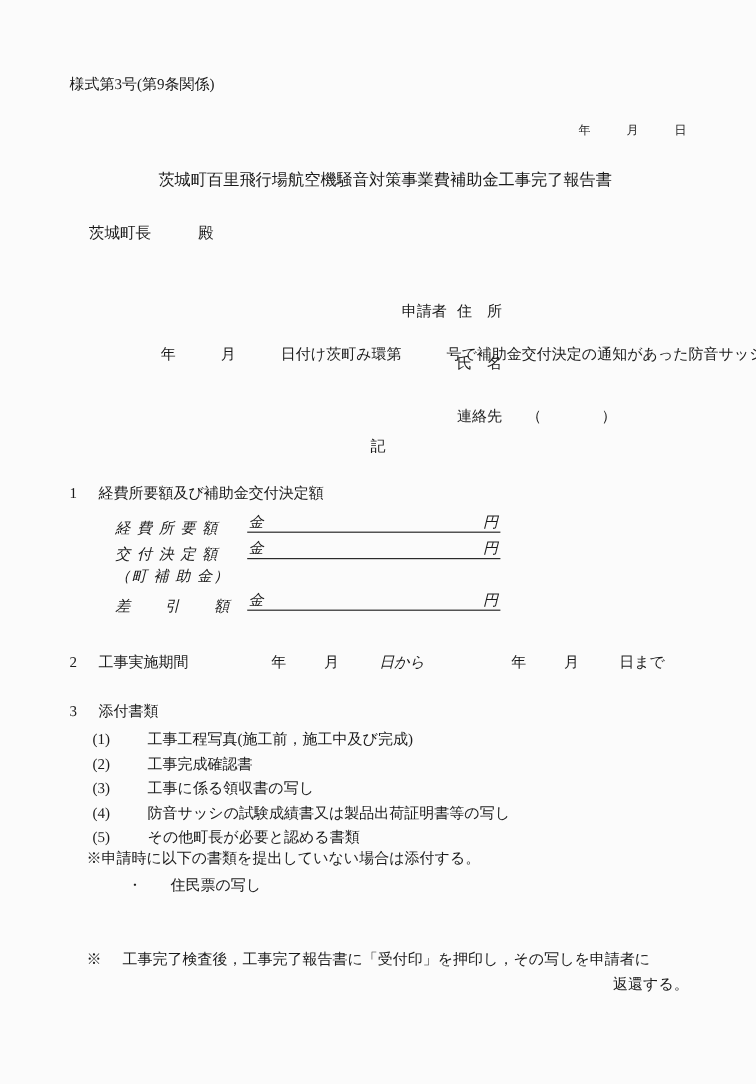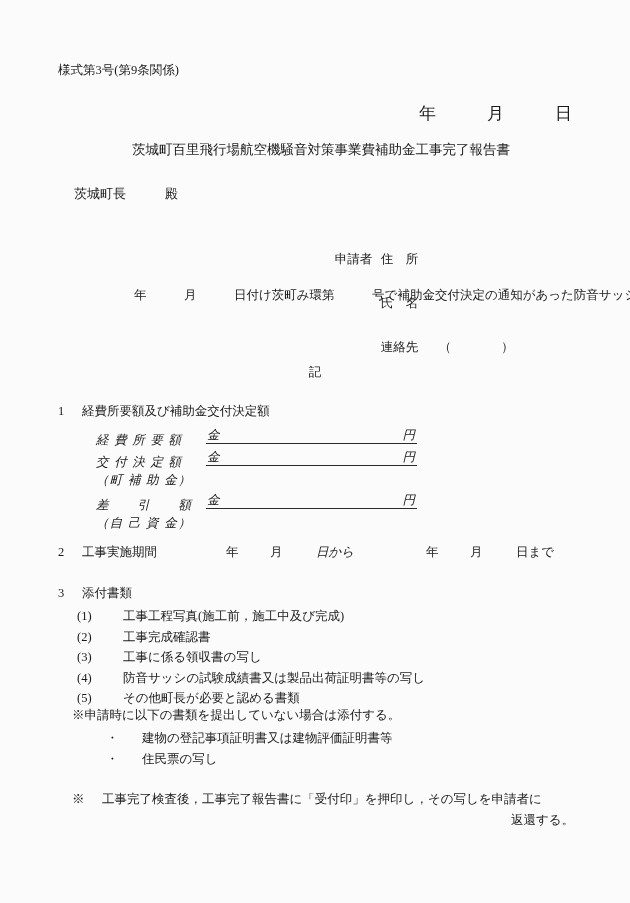--- a/index.html
+++ b/index.html
@@ -35,21 +35,21 @@
     left: 58px;
     top: 64px;
     font-size: 12.5px;
   }
 
   .date-line {
     left: 0;
     top: 105px;
     width: 572px;
     text-align: right;
-    font-size: 17px;
+    font-size: 10px;
     letter-spacing: 0;
   }
 
   .doc-title {
     left: 0;
     top: 143px;
     width: 630px;
     text-align: center;
     font-size: 13.5px;
     padding-left: 12px;
@@ -269,39 +269,35 @@
     </div>
     <div class="amt-row">
       <span class="amt-label">交 付 決 定 額</span><span class="amt-value"><span class="amt-money-mark">金</span><span class="amt-yen-unit">円</span></span>
     </div>
     <div class="amt-row">
       <span class="amt-sub">（町 補 助 金）</span>
     </div>
     <div class="amt-row">
       <span class="amt-label">差　　引　　額</span><span class="amt-value"><span class="amt-money-mark">金</span><span class="amt-yen-unit">円</span></span>
     </div>
-    <div class="amt-row">
-      <span class="amt-sub">（自 己 資 金）</span>
-    </div>
   </div>
 
   <div class="abs sec2-line"><span class="sec-num">2</span><span class="sec2-label">工事実施期間</span><span class="sec2-y">年</span><span class="sec2-m">月</span><span class="sec2-dfrom">日から</span><span class="sec2-y2">年</span><span class="sec2-m2">月</span><span>日まで</span></div>
 
   <div class="abs sec3-head"><span class="sec-num">3</span><span>添付書類</span></div>
 
   <div class="doc-list">
     <div class="doc-item"><span class="doc-marker">(1)</span><span>工事工程写真(施工前，施工中及び完成)</span></div>
     <div class="doc-item"><span class="doc-marker">(2)</span><span>工事完成確認書</span></div>
     <div class="doc-item"><span class="doc-marker">(3)</span><span>工事に係る領収書の写し</span></div>
     <div class="doc-item"><span class="doc-marker">(4)</span><span>防音サッシの試験成績書又は製品出荷証明書等の写し</span></div>
     <div class="doc-item"><span class="doc-marker">(5)</span><span>その他町長が必要と認める書類</span></div>
   </div>
 
   <div class="abs note-extra">※申請時に以下の書類を提出していない場合は添付する。</div>
 
   <div class="sub-bullets">
-    <div class="bullet-item"><span class="bullet-dot">・</span><span>建物の登記事項証明書又は建物評価証明書等</span></div>
     <div class="bullet-item"><span class="bullet-dot">・</span><span>住民票の写し</span></div>
   </div>
 
   <div class="abs final-note"><span class="fn-mark">※</span><span>工事完了検査後，工事完了報告書に「受付印」を押印し，その写しを申請者に</span><span class="fn-second">返還する。</span></div>
 
 </div>
 
 </body></html>

